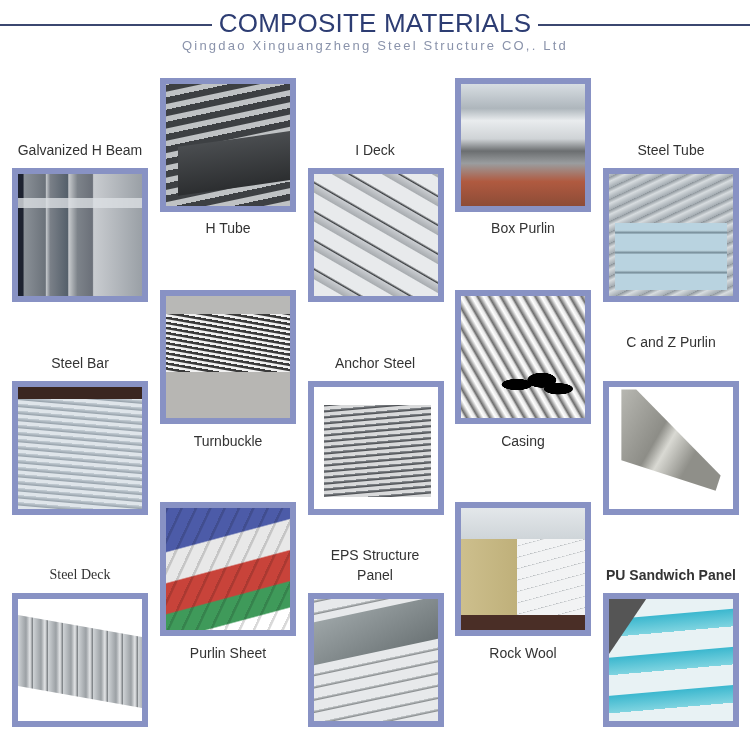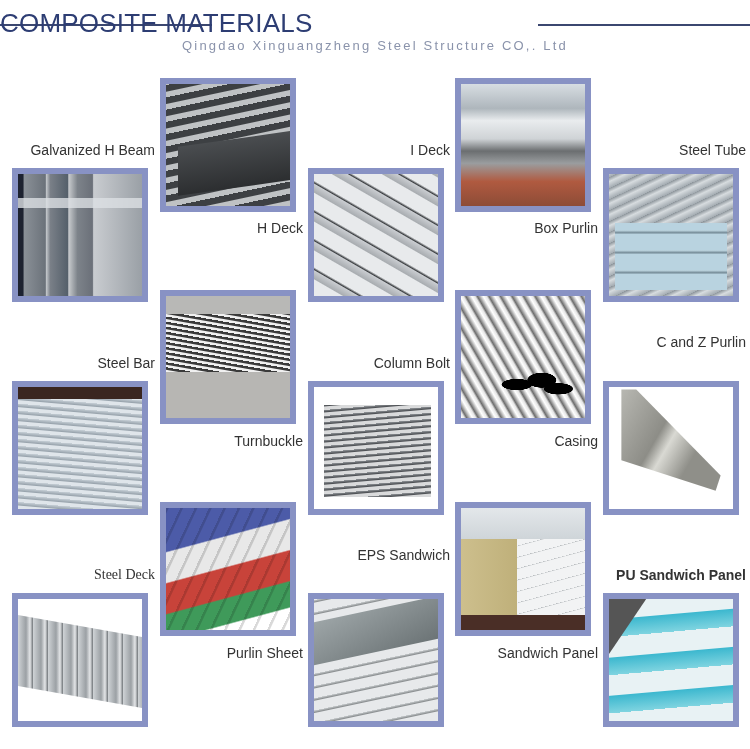--- a/index.html
+++ b/index.html
@@ -1,24 +1,24 @@
 <!DOCTYPE html>
 <html><head>
 <meta charset="utf-8">
 <style>
   html,body{margin:0;padding:0;background:#ffffff;}
   body{width:750px;height:749px;position:relative;overflow:hidden;font-family:"Liberation Sans",sans-serif;}
   .hdr-line{position:absolute;top:24px;height:2px;background:#3b4770;}
   .hdr-line.l{left:0;width:212px;}
   .hdr-line.r{left:538px;width:212px;}
-  .title{position:absolute;top:8px;left:0;width:750px;text-align:left;font-size:26px;color:#2d3d73;letter-spacing:0.2px;font-family:"Liberation Sans",sans-serif;}
+  .title{position:absolute;top:8px;left:0;width:750px;text-align:center;font-size:26px;color:#2d3d73;letter-spacing:0.2px;font-family:"Liberation Sans",sans-serif;}
   .subtitle{position:absolute;top:38px;left:0;width:750px;text-align:center;font-size:13px;color:#8a93ab;letter-spacing:2.2px;}
   .frame{position:absolute;width:136px;height:134px;background:#8892c4;box-sizing:border-box;padding:6px;}
   .pic{width:100%;height:100%;position:relative;overflow:hidden;}
-  .label{position:absolute;width:150px;text-align:right;font-size:14px;color:#333;line-height:20px;}
+  .label{position:absolute;width:150px;text-align:center;font-size:14px;color:#333;line-height:20px;}
 
   
   .p-galvh{background:linear-gradient(90deg,#1d2230 0,#1d2230 4%,#8a9097 5%,#6b727a 22%,#c0c4c8 23%,#7a8088 26%,#55606b 40%,#c6c9cc 41%,#7d838a 48%,#6b7079 60%,#c9ccd0 61%,#9aa0a6 100%);}
   .p-galvh::after{content:"";position:absolute;left:0;right:0;top:20%;height:8%;background:rgba(220,224,228,.8);}
   .p-hbeam{background:repeating-linear-gradient(-12deg,#bfc2c4 0,#bfc2c4 5px,#3d4043 6px,#3d4043 12px);}
   .p-hbeam::after{content:"";position:absolute;left:10%;right:0;top:45%;bottom:15%;background:linear-gradient(180deg,#4a4d50,#2c2e30);transform:skewY(-8deg);}
   .p-ibeam{background:repeating-linear-gradient(30deg,#e8eaec 0,#e8eaec 14px,#a9adb1 15px,#c9ccd0 22px,#3a3d40 23px,#dfe1e3 25px);}
   .p-box{background:linear-gradient(180deg,#d7dde2 0,#aeb6bc 20%,#e9ecee 30%,#cfd3d6 45%,#6b6e70 55%,#9a9d9f 65%,#b05a40 80%,#8d4c37 100%);}
   .p-tube{background:repeating-linear-gradient(-25deg,#a4acb2 0,#d7dcdf 6px,#8d959b 10px);}
   .p-tube::after{content:"";position:absolute;left:5%;right:5%;top:40%;bottom:5%;background:repeating-linear-gradient(0deg,#b9d3e0 0,#b9d3e0 16px,#6f8591 17px,#c5dde8 20px);}
@@ -53,21 +53,21 @@
 </div>
 
 <div class="label" style="left:5px;top:140px;">Galvanized H Beam</div>
 <div class="frame" style="left:12px;top:168px;">
     <div class="pic p-galvh"></div>
   </div>
 
 <div class="frame" style="left:160px;top:78px;">
     <div class="pic p-hbeam"></div>
   </div>
-<div class="label" style="left:153px;top:218px;">H Deck</div>
+<div class="label" style="left:153px;top:218px;">H Tube</div>
 
 <div class="label" style="left:300px;top:140px;">I Deck</div>
 <div class="frame" style="left:308px;top:168px;">
     <div class="pic p-ibeam"></div>
   </div>
 
 <div class="frame" style="left:455px;top:78px;">
     <div class="pic p-box"></div>
   </div>
 <div class="label" style="left:448px;top:218px;">Box Purlin</div>
@@ -80,21 +80,21 @@
 <div class="label" style="left:5px;top:353px;">Steel Bar</div>
 <div class="frame" style="left:12px;top:381px;">
     <div class="pic p-bar"></div>
   </div>
 
 <div class="frame" style="left:160px;top:290px;">
     <div class="pic p-turn"></div>
   </div>
 <div class="label" style="left:153px;top:431px;">Turnbuckle</div>
 
-<div class="label" style="left:300px;top:353px;">Column Bolt</div>
+<div class="label" style="left:300px;top:353px;">Anchor Steel</div>
 <div class="frame" style="left:308px;top:381px;">
     <div class="pic p-anchor"></div>
   </div>
 
 <div class="frame" style="left:455px;top:290px;">
     <div class="pic p-casing"></div>
   </div>
 <div class="label" style="left:448px;top:431px;">Casing</div>
 
 <div class="label" style="left:596px;top:332px;">C and Z Purlin</div>
@@ -106,29 +106,30 @@
 <div class="frame" style="left:12px;top:593px;">
     <div class="pic p-deck"></div>
   </div>
 
 <div class="frame" style="left:160px;top:502px;">
     <div class="pic p-sheet"></div>
   </div>
 <div class="label" style="left:153px;top:643px;">Purlin Sheet</div>
 
 <div class="label" style="left:300px;top:545px;">
-  <div>EPS Sandwich</div>
+  <div>EPS Structure</div>
+  <div>Panel</div>
 </div>
 <div class="frame" style="left:308px;top:593px;">
     <div class="pic p-eps"></div>
   </div>
 
 <div class="frame" style="left:455px;top:502px;">
     <div class="pic p-rock"></div>
   </div>
 <div class="label" style="left:448px;top:643px;">
-  <div>Sandwich Panel</div>
+  <div>Rock Wool</div>
 </div>
 
 <div class="label" style="left:596px;top:565px;font-weight:bold;">PU Sandwich Panel</div>
 <div class="frame" style="left:603px;top:593px;">
     <div class="pic p-pu"></div>
   </div>
 
 </body></html>

